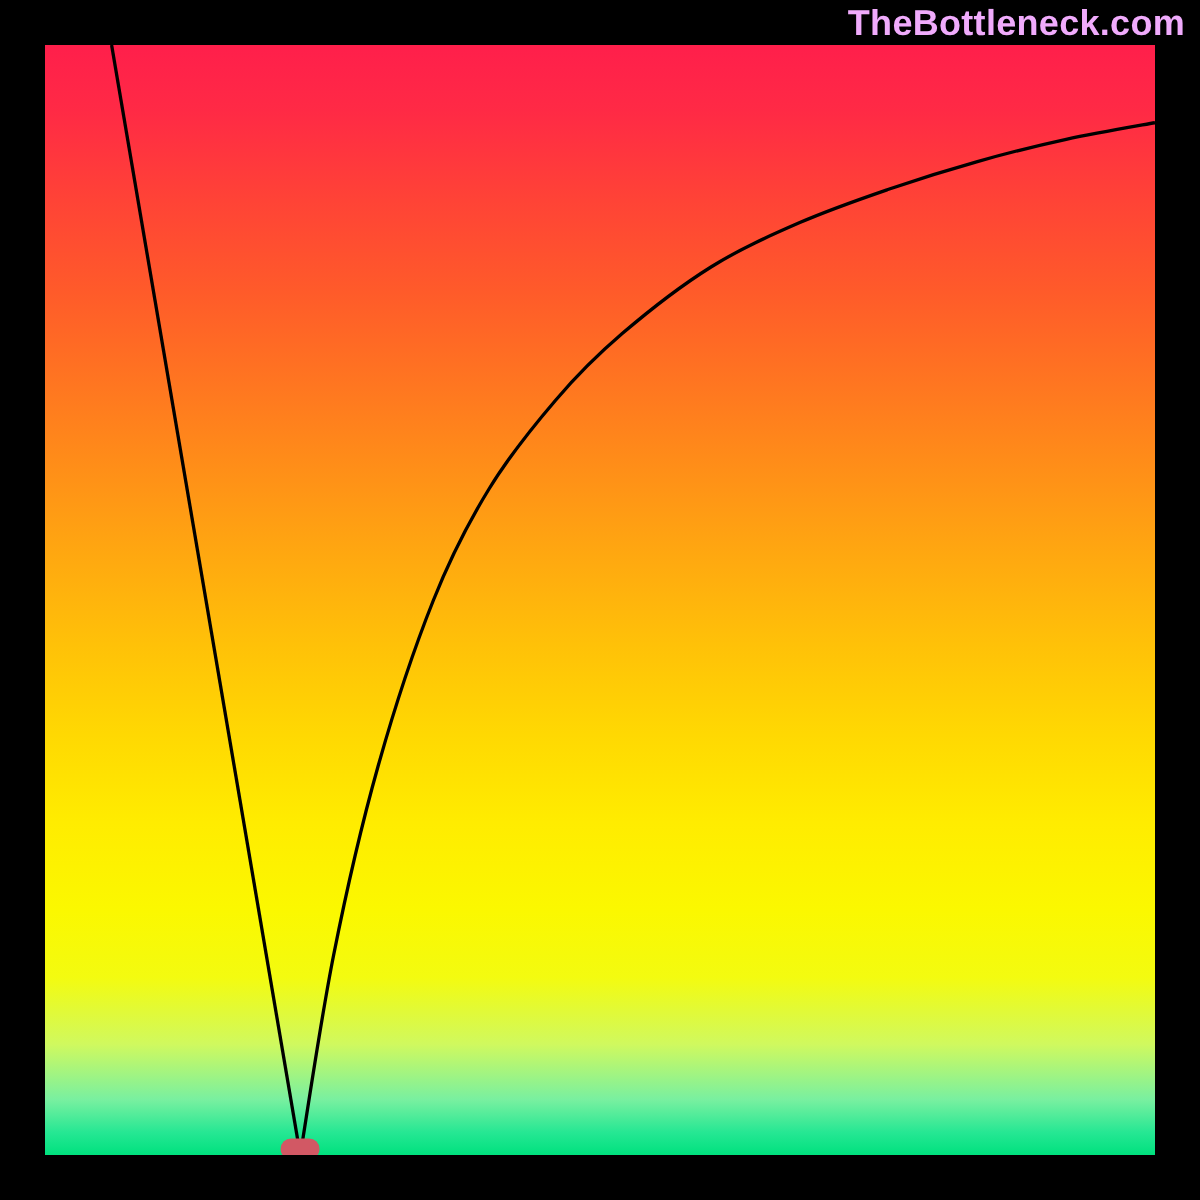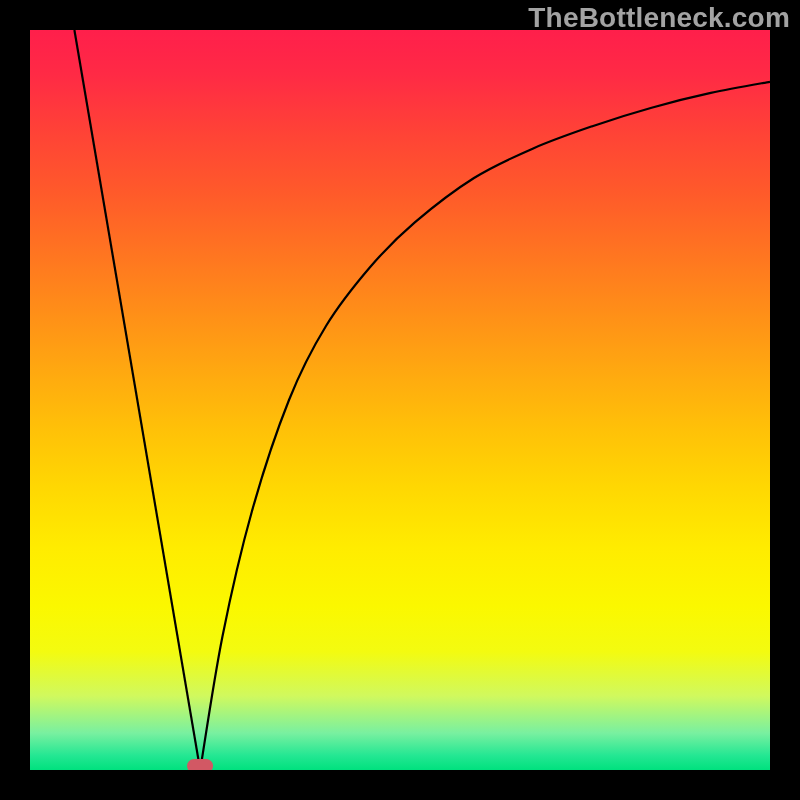--- a/index.html
+++ b/index.html
@@ -14,22 +14,22 @@
   .frame {
     position: relative;
     width: 800px;
     height: 800px;
     background: #000;
   }
   .watermark {
     position: absolute;
     top: 2px;
     right: 10px;
-    color: #a3a3a3;
-    font-size: 28px;
+    color: #f0abfc;
+    font-size: 24px;
     font-weight: 600;
     letter-spacing: 0.2px;
     z-index: 5;
   }
   .plot-area {
     position: absolute;
     left: 30px;
     top: 30px;
     width: 740px;
     height: 740px;

